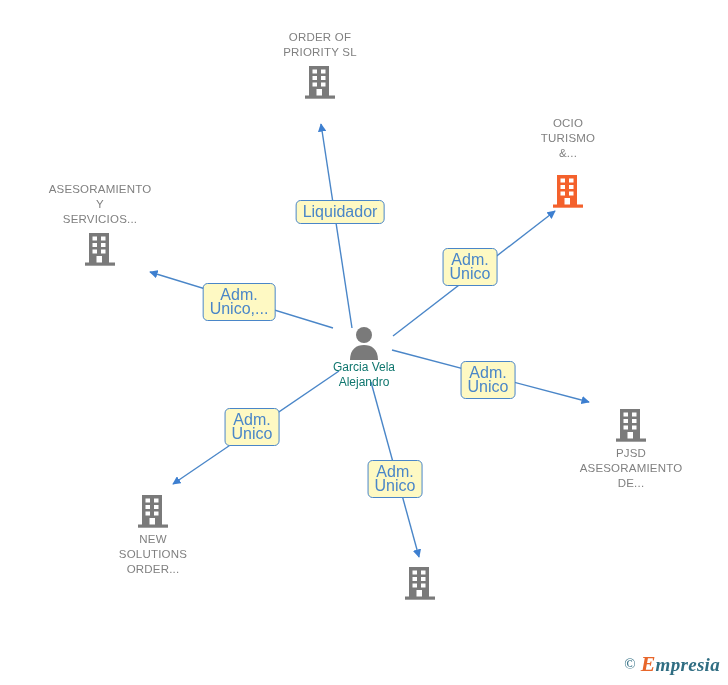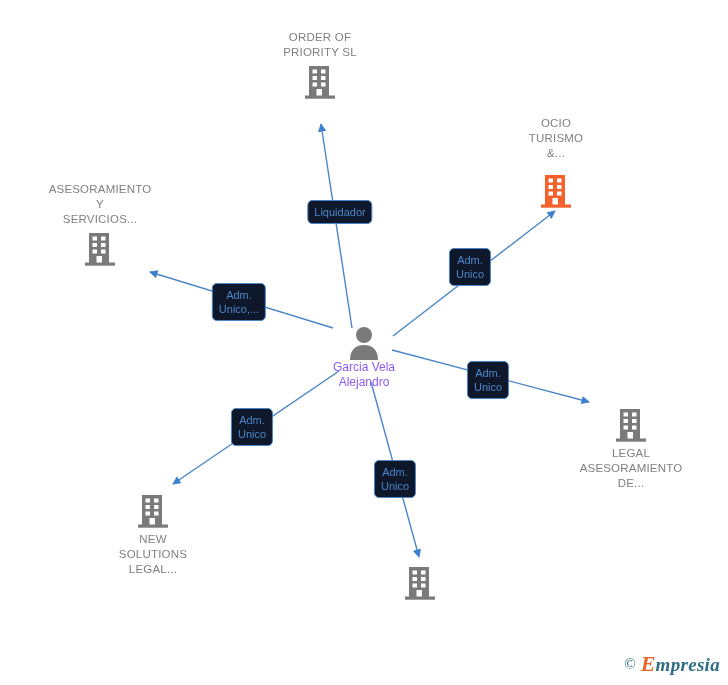--- a/index.html
+++ b/index.html
@@ -32,41 +32,41 @@
     align-items: center;
   }
   .node-label {
     font-size: 11.5px;
     line-height: 15px;
     color: #808080;
     letter-spacing: 0.2px;
     white-space: pre-line;
   }
   .node-label.person {
-    color: #8b5cf6;
+    color: #0f766e;
     font-size: 12px;
     letter-spacing: 0;
   }
   .node-icon {
     width: 34px;
     height: 36px;
     display: block;
   }
   .node.label-top .node-label { margin-bottom: 4px; }
   .node.label-bottom .node-label { margin-top: 3px; }
 
   .edge-label {
     position: absolute;
     box-sizing: border-box;
     transform: translate(-50%, -50%);
-    background: #0f172a;
+    background: #fef9c3;
     border: 1.4px solid #4a86c8;
     border-radius: 5px;
     color: #4a86c8;
-    font-size: 11px;
+    font-size: 16px;
     line-height: 14px;
     text-align: center;
     padding: 4px 6px;
     white-space: pre-line;
   }
   .watermark {
     position: absolute;
     right: 8px;
     bottom: 8px;
     display: flex;
@@ -118,21 +118,21 @@
             <rect x="9.5" y="5.5" width="4.5" height="4" fill="#ffffff"></rect>
             <rect x="18" y="5.5" width="4.5" height="4" fill="#ffffff"></rect>
             <rect x="9.5" y="12" width="4.5" height="4" fill="#ffffff"></rect>
             <rect x="18" y="12" width="4.5" height="4" fill="#ffffff"></rect>
             <rect x="9.5" y="18.5" width="4.5" height="4" fill="#ffffff"></rect>
             <rect x="18" y="18.5" width="4.5" height="4" fill="#ffffff"></rect>
             <rect x="13.5" y="25" width="5.5" height="7" fill="#ffffff"></rect>
             <rect x="2" y="31.5" width="30" height="3.2" fill="#7a7a7a"></rect>
           </svg></span>
       </div>
-      <div class="node label-top" style="left: 556px; top: 116px; gap: 8px;">
+      <div class="node label-top" style="left: 568px; top: 116px; gap: 8px;">
         <div class="node-label">OCIO
 TURISMO
 &amp;...</div>
         <span class="node-icon"><svg viewBox="0 0 34 36" width="34" height="36" xmlns="http://www.w3.org/2000/svg">
             <rect x="6" y="2" width="20" height="30" fill="#f4612c"></rect>
             <rect x="9.5" y="5.5" width="4.5" height="4" fill="#ffffff"></rect>
             <rect x="18" y="5.5" width="4.5" height="4" fill="#ffffff"></rect>
             <rect x="9.5" y="12" width="4.5" height="4" fill="#ffffff"></rect>
             <rect x="18" y="12" width="4.5" height="4" fill="#ffffff"></rect>
             <rect x="9.5" y="18.5" width="4.5" height="4" fill="#ffffff"></rect>
@@ -162,21 +162,21 @@
             <rect x="6" y="2" width="20" height="30" fill="#7a7a7a"></rect>
             <rect x="9.5" y="5.5" width="4.5" height="4" fill="#ffffff"></rect>
             <rect x="18" y="5.5" width="4.5" height="4" fill="#ffffff"></rect>
             <rect x="9.5" y="12" width="4.5" height="4" fill="#ffffff"></rect>
             <rect x="18" y="12" width="4.5" height="4" fill="#ffffff"></rect>
             <rect x="9.5" y="18.5" width="4.5" height="4" fill="#ffffff"></rect>
             <rect x="18" y="18.5" width="4.5" height="4" fill="#ffffff"></rect>
             <rect x="13.5" y="25" width="5.5" height="7" fill="#ffffff"></rect>
             <rect x="2" y="31.5" width="30" height="3.2" fill="#7a7a7a"></rect>
           </svg></span>
-        <div class="node-label">LEGAL
+        <div class="node-label">PJSD
 ASESORAMIENTO
 DE...</div>
       </div>
       <div class="node label-bottom" style="left: 420px; top: 565px;">
         <span class="node-icon"><svg viewBox="0 0 34 36" width="34" height="36" xmlns="http://www.w3.org/2000/svg">
             <rect x="6" y="2" width="20" height="30" fill="#7a7a7a"></rect>
             <rect x="9.5" y="5.5" width="4.5" height="4" fill="#ffffff"></rect>
             <rect x="18" y="5.5" width="4.5" height="4" fill="#ffffff"></rect>
             <rect x="9.5" y="12" width="4.5" height="4" fill="#ffffff"></rect>
             <rect x="18" y="12" width="4.5" height="4" fill="#ffffff"></rect>
@@ -193,21 +193,21 @@
             <rect x="18" y="5.5" width="4.5" height="4" fill="#ffffff"></rect>
             <rect x="9.5" y="12" width="4.5" height="4" fill="#ffffff"></rect>
             <rect x="18" y="12" width="4.5" height="4" fill="#ffffff"></rect>
             <rect x="9.5" y="18.5" width="4.5" height="4" fill="#ffffff"></rect>
             <rect x="18" y="18.5" width="4.5" height="4" fill="#ffffff"></rect>
             <rect x="13.5" y="25" width="5.5" height="7" fill="#ffffff"></rect>
             <rect x="2" y="31.5" width="30" height="3.2" fill="#7a7a7a"></rect>
           </svg></span>
         <div class="node-label">NEW
 SOLUTIONS
-LEGAL...</div>
+ORDER...</div>
       </div>
     </div>
 
   <div class="node" id="center-node" style="left:364px; top:324px;">
     <span class="node-icon">
       <svg viewBox="0 0 34 36" width="34" height="36" xmlns="http://www.w3.org/2000/svg">
         <circle cx="17" cy="11" r="8" fill="#7a7a7a"></circle>
         <path d="M3 36 C3 25 9.5 21 17 21 C24.5 21 31 25 31 36 Z" fill="#7a7a7a"></path>
       </svg>
     </span>

